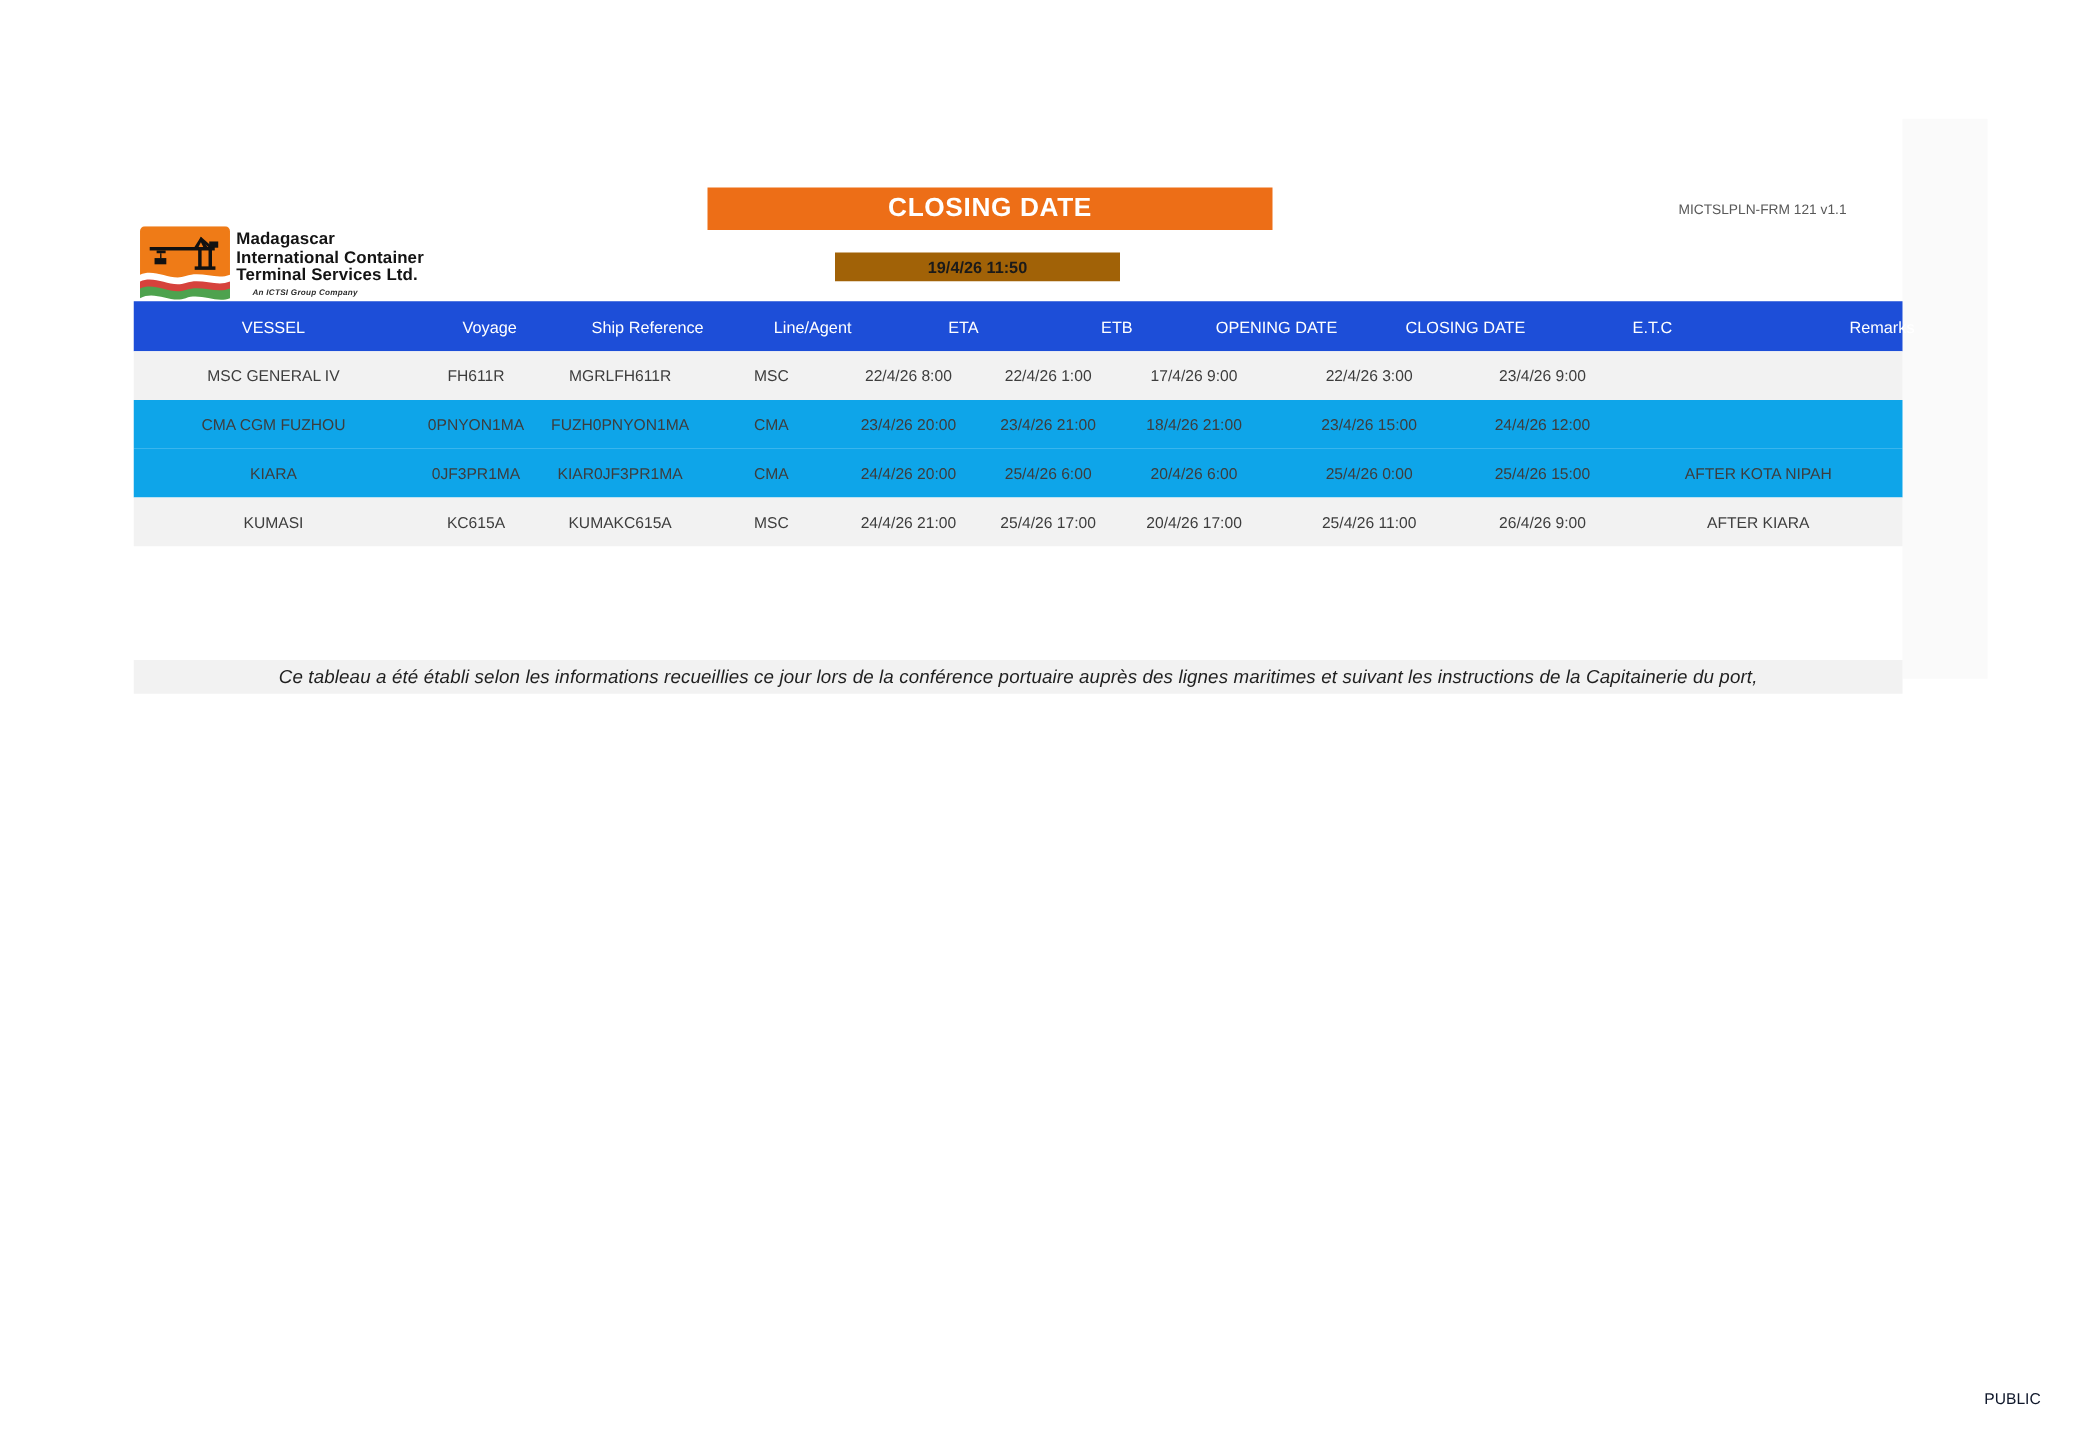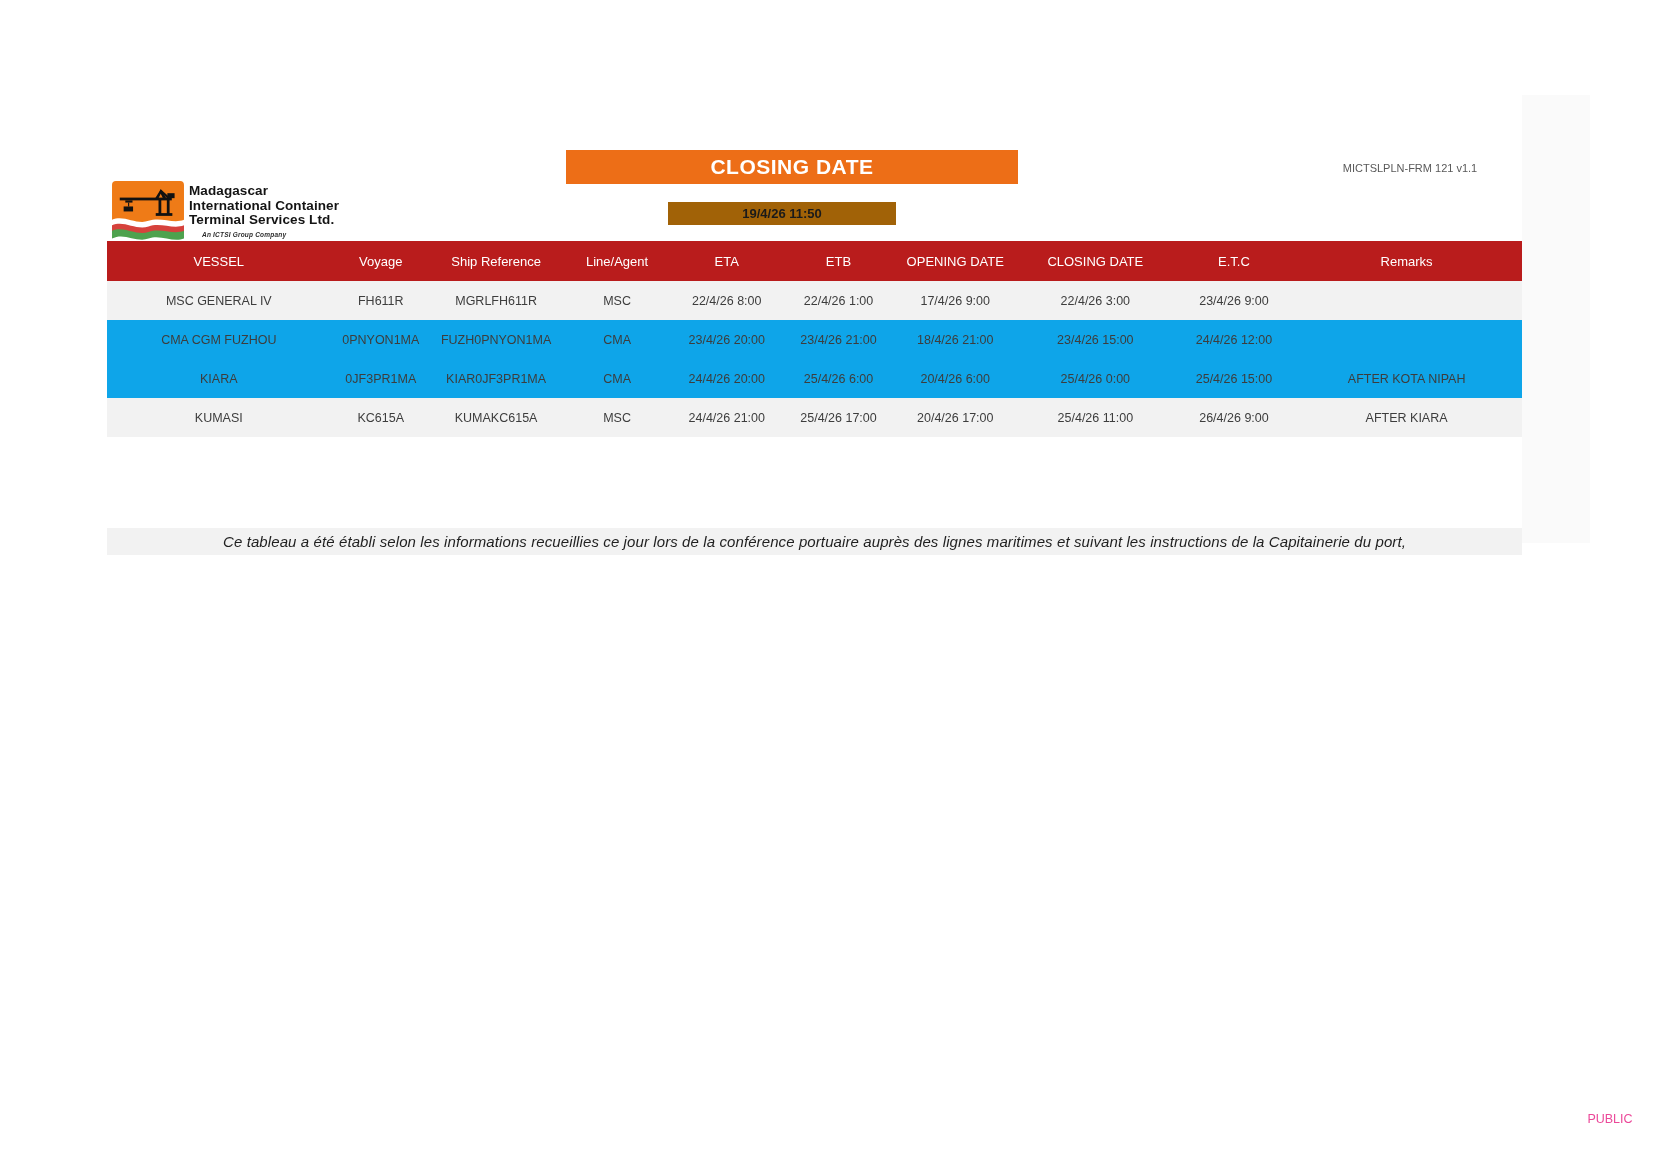--- a/index.html
+++ b/index.html
@@ -60,21 +60,21 @@
     font-size:12.5px;color:#3d3d3d;white-space:nowrap;overflow:hidden;
   }
   
   .footer-note{
     position:absolute;left:107px;top:528px;width:1415px;height:27px;
     background:#f2f2f2;display:flex;align-items:center;justify-content:center;
     font-size:15px;font-style:italic;color:#1f1f1f;letter-spacing:0.1px;
   }
   .classification{
     position:absolute;left:1575px;top:1112px;width:70px;
-    font-size:12.5px;color:#ec4899;text-align:center;
+    font-size:12.5px;color:#0f172a;text-align:center;
   }
 </style>
 </head>
 <body>
 
 <div class="page">
 
   <div class="side-strip"></div>
 
   <div class="logo">
@@ -108,21 +108,21 @@
 
   <div class="title-banner" style="background: rgb(237, 110, 23);">
     <span>CLOSING DATE</span>
   </div>
 
   <div class="form-code">MICTSLPLN-FRM 121 v1.1</div>
 
   <div class="report-datetime">19/4/26 11:50</div>
 
   <div class="vessel-table">
-    <div class="t-row t-head" style="background: #b91c1c;">
+    <div class="t-row t-head" style="background: #1d4ed8; gap: 11px;">
         <div class="t-cell">VESSEL</div>
         <div class="t-cell">Voyage</div>
         <div class="t-cell">Ship Reference</div>
         <div class="t-cell">Line/Agent</div>
         <div class="t-cell">ETA</div>
         <div class="t-cell">ETB</div>
         <div class="t-cell">OPENING DATE</div>
         <div class="t-cell">CLOSING DATE</div>
         <div class="t-cell">E.T.C</div>
         <div class="t-cell">Remarks</div>

